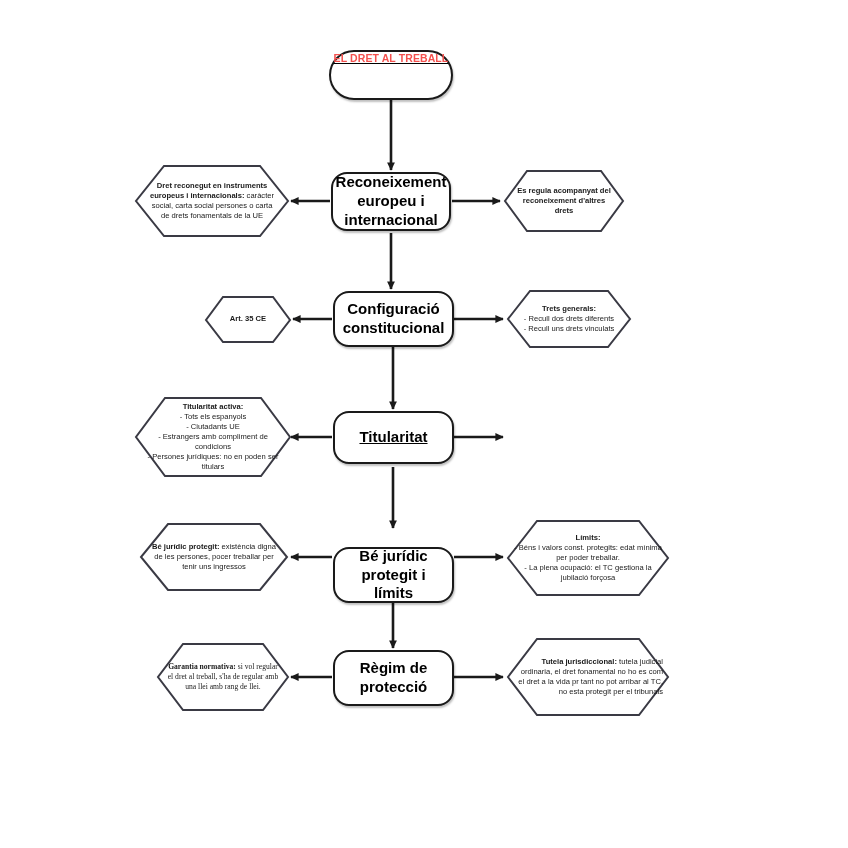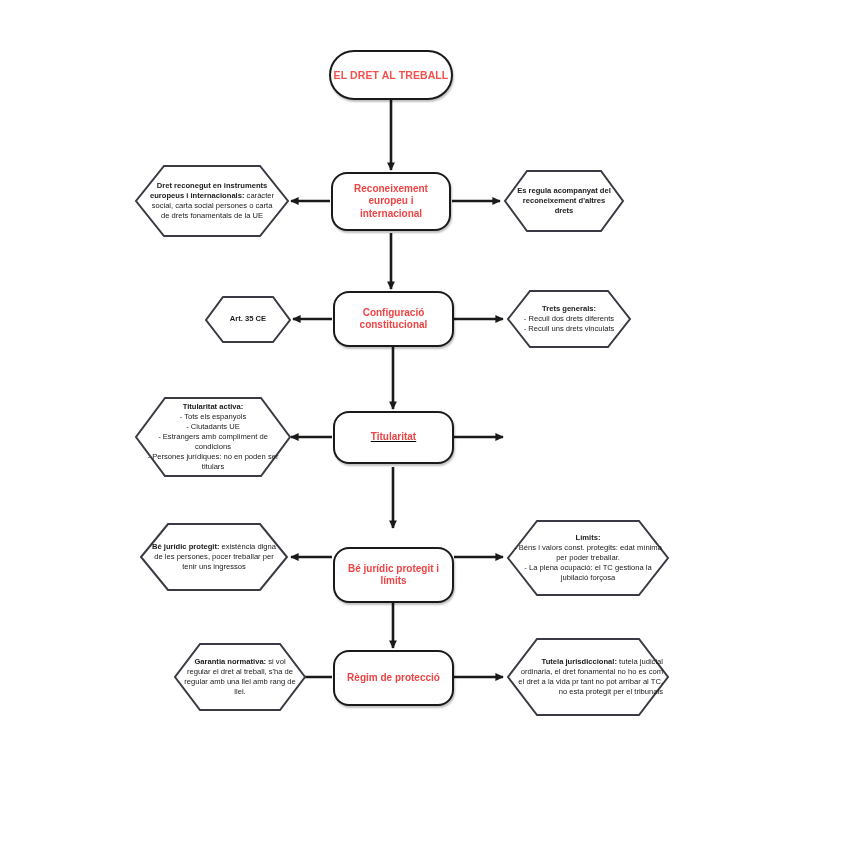--- a/index.html
+++ b/index.html
@@ -29,25 +29,26 @@
   }
 
   
   .pill {
     position: absolute;
     box-sizing: border-box;
     border: 2.5px solid #1a1a1a;
     border-radius: 999px;
     background: #ffffff;
     display: flex;
-    align-items: center;
+    align-items: flex-start;
     justify-content: center;
     text-align: center;
     z-index: 5;
     box-shadow: 1px 2px 2px rgba(0,0,0,0.25);
+    text-decoration: underline;
   }
   .pill .lbl {
     color: #f4514e;
     font-weight: bold;
     font-size: 10.5px;
     letter-spacing: 0.1px;
     line-height: 1.15;
   }
 
   
@@ -58,23 +59,23 @@
     border-radius: 16px;
     background: #ffffff;
     display: flex;
     align-items: center;
     justify-content: center;
     text-align: center;
     z-index: 5;
     box-shadow: 1px 2px 2px rgba(0,0,0,0.25);
   }
   .rbox .lbl {
-    color: #ef4444;
+    color: #000000;
     font-weight: bold;
-    font-size: 10px;
+    font-size: 15px;
     line-height: 1.25;
     padding: 0 8px;
   }
 
   
   .hex {
     position: absolute;
     z-index: 5;
   }
   .hex svg {
@@ -227,21 +228,21 @@
     <svg width="166" height="80" viewBox="0 0 166 80">
       <polygon points="32,3 134,3 163,40 134,77 32,77 3,40" fill="#ffffff" stroke="#3a3a44" stroke-width="2"></polygon>
     </svg>
     <div class="htxt" style="padding:2px 8px; white-space:pre-line;">
       <div class="inner"><b>Límits:</b><span>
 - Béns i valors const. protegits: edat mínima per poder treballar.
 - La plena ocupació: el TC gestiona la jubilació forçosa</span></div>
     </div>
   </div>
 
-  <div class="hex" style="left:172px; top:641px; width:136px; height:72px;">
+  <div class="hex" style="left:155px; top:641px; width:136px; height:72px;font-family:Liberation Serif, serif;">
     <svg width="136" height="72" viewBox="0 0 136 72">
       <polygon points="28,3 108,3 133,36 108,69 28,69 3,36" fill="#ffffff" stroke="#3a3a44" stroke-width="2"></polygon>
     </svg>
     <div class="htxt" style="padding:2px 10px;">
       <div class="inner"><b>Garantia normativa:</b><span> si vol regular el dret al treball, s'ha de regular amb una llei amb rang de llei.</span></div>
     </div>
   </div>
 
   <div class="rbox" style="left:333px; top:650px; width:121px; height:56px;justify-content:center;">
     <span class="lbl">Règim de protecció</span>

